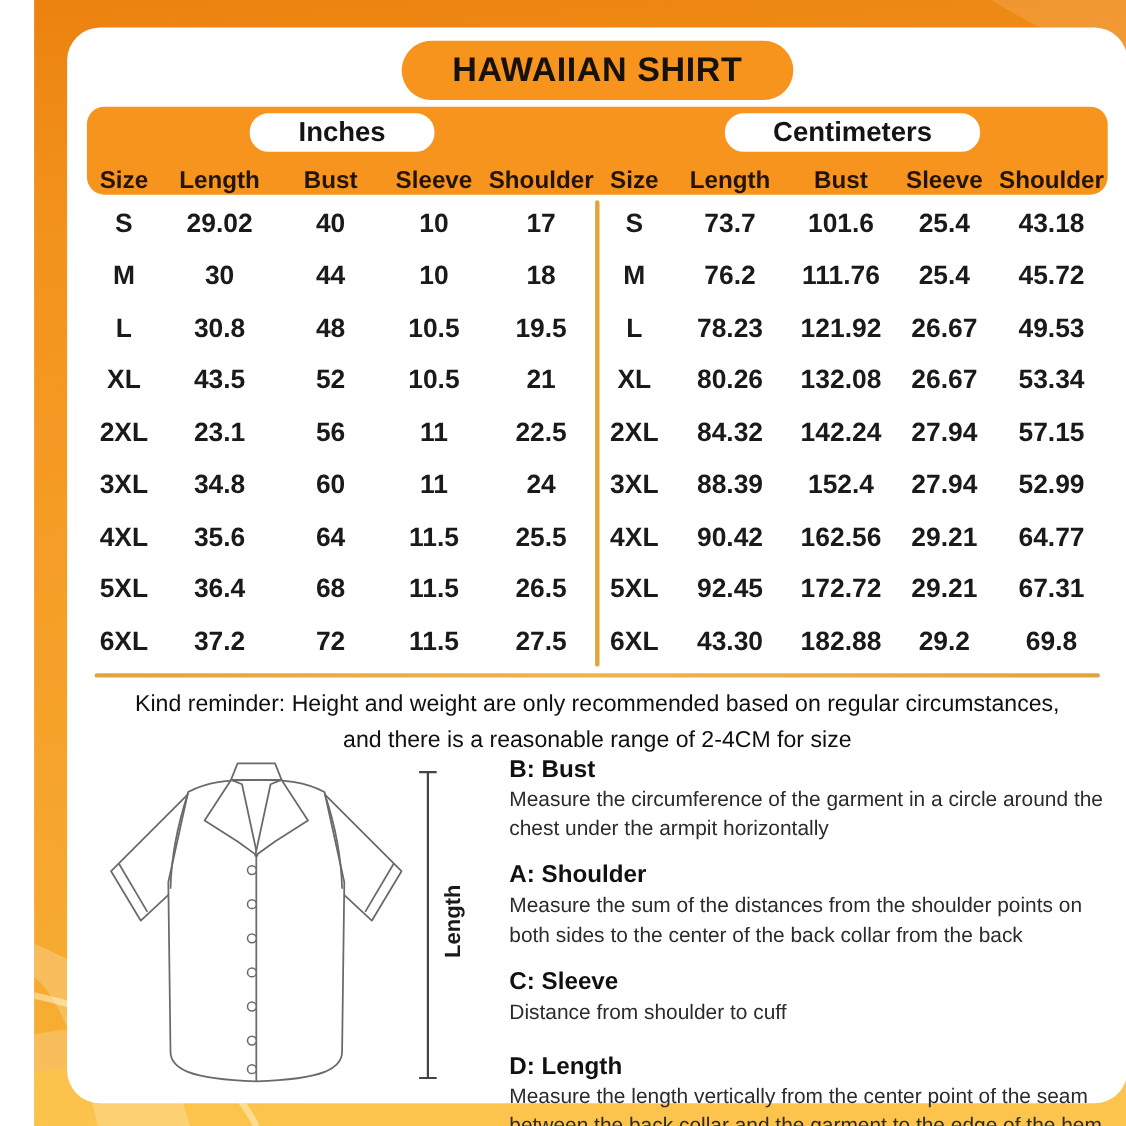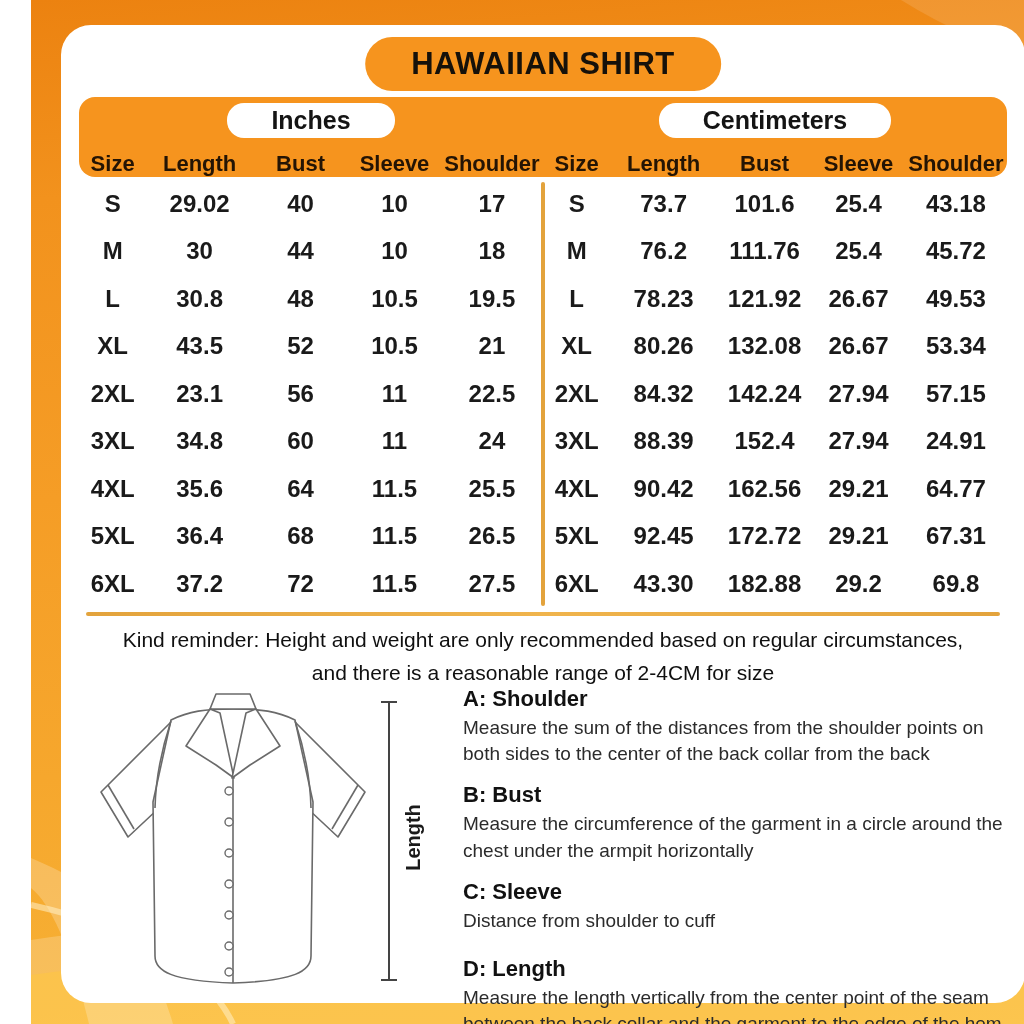--- a/index.html
+++ b/index.html
@@ -184,21 +184,21 @@
         <span class="c">84.32</span>
         <span class="c">142.24</span>
         <span class="c">27.94</span>
         <span class="c">57.15</span>
       </div>
       <div class="tr">
         <span class="c">3XL</span>
         <span class="c">88.39</span>
         <span class="c">152.4</span>
         <span class="c">27.94</span>
-        <span class="c">24.91</span>
+        <span class="c">52.99</span>
       </div>
       <div class="tr">
         <span class="c">4XL</span>
         <span class="c">90.42</span>
         <span class="c">162.56</span>
         <span class="c">29.21</span>
         <span class="c">64.77</span>
       </div>
       <div class="tr">
         <span class="c">5XL</span>
@@ -252,26 +252,26 @@
 
   <svg class="len-line" width="26" height="290" viewBox="0 0 26 290">
     <line x1="12" y1="6" x2="12" y2="284" stroke="#444444" stroke-width="2"></line>
     <line x1="4" y1="6" x2="20" y2="6" stroke="#444444" stroke-width="2"></line>
     <line x1="4" y1="284" x2="20" y2="284" stroke="#444444" stroke-width="2"></line>
   </svg>
   <div class="len-label">Length</div>
 
   <div class="measures">
     <div class="mitem">
+      <div class="mhead">B: Bust</div>
+      <div class="mdesc">Measure the circumference of the garment in a circle around the chest under the armpit horizontally</div>
+    </div>
+    <div class="mitem">
       <div class="mhead">A: Shoulder</div>
       <div class="mdesc">Measure the sum of the distances from the shoulder points on both sides to the center of the back collar from the back</div>
-    </div>
-    <div class="mitem">
-      <div class="mhead">B: Bust</div>
-      <div class="mdesc">Measure the circumference of the garment in a circle around the chest under the armpit horizontally</div>
     </div>
     <div class="mitem">
       <div class="mhead">C: Sleeve</div>
       <div class="mdesc">Distance from shoulder to cuff</div>
     </div>
     <div class="mitem" style="margin-top:22px;">
       <div class="mhead">D: Length</div>
       <div class="mdesc">Measure the length vertically from the center point of the seam between the back collar and the garment to the edge of the hem</div>
     </div>
   </div>

